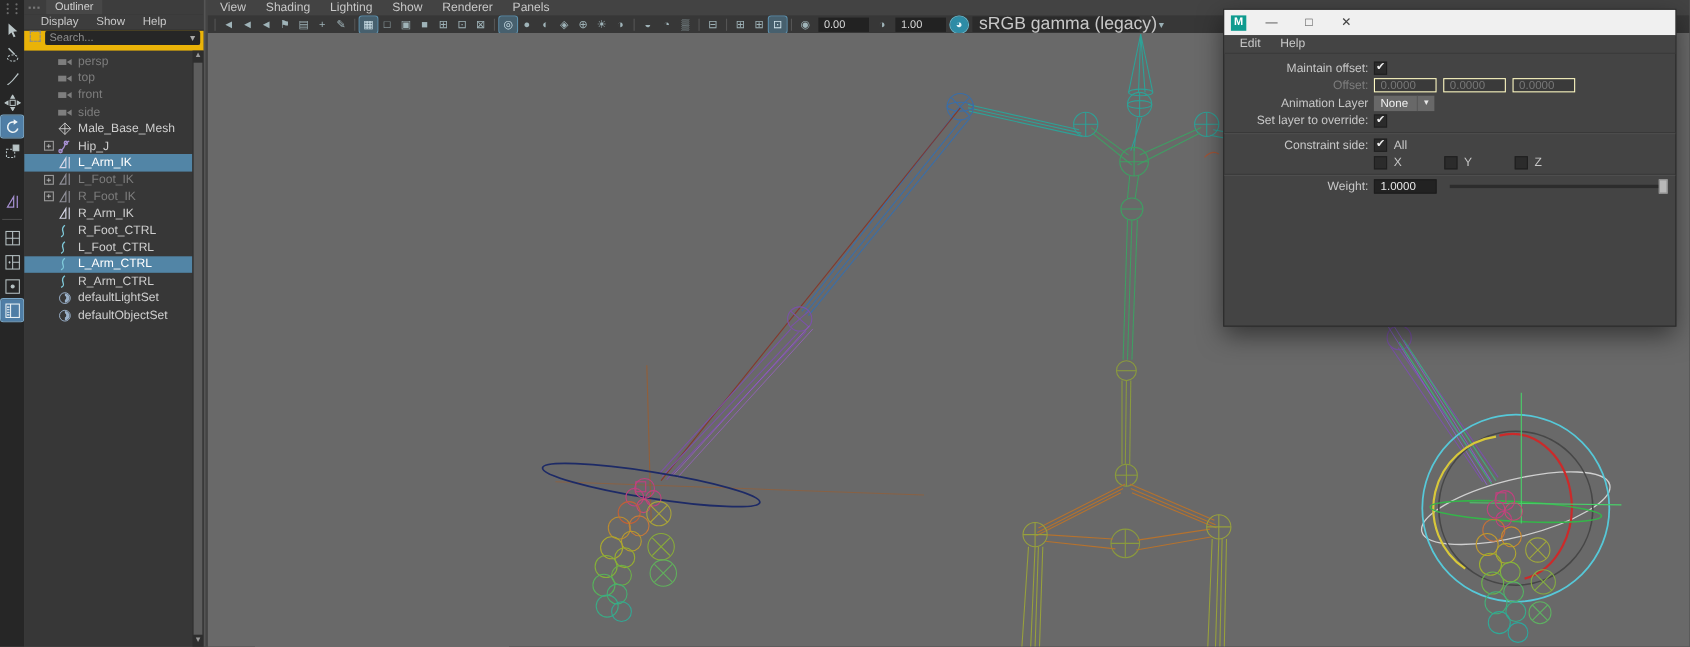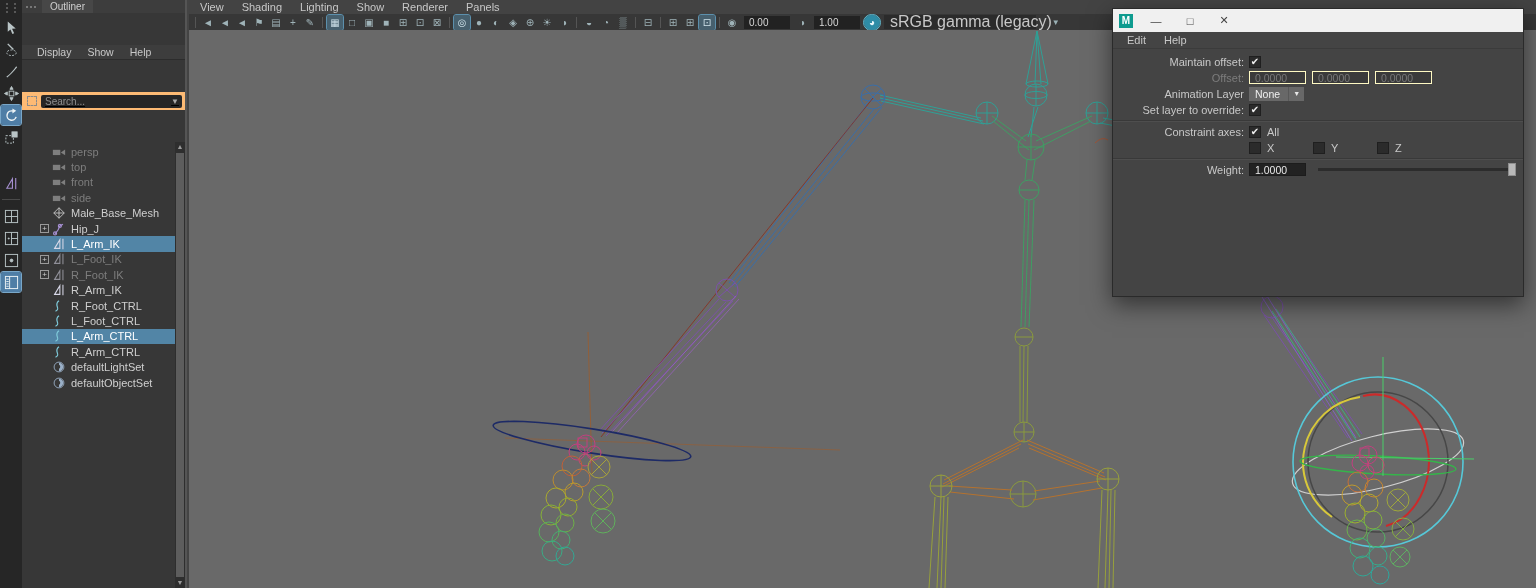--- a/index.html
+++ b/index.html
@@ -11,28 +11,28 @@
   .tb-grip { width:14px; margin:3px auto 4px; display:grid; grid-template-columns:1fr 1fr; gap:2px; }
   .tb-grip i { width:2px; height:2px; background:#6a6a6a; border-radius:50%; display:block; margin:0 auto; }
   .tb-item { width:20px; height:20px; margin:2px auto; display:flex; align-items:center; justify-content:center; color:#b9c4c6; border-radius:2px; }
   .tb-item svg { width:15px; height:15px; }
   .tb-item.active { background:#4f7ea6; outline:1px solid #79a7c8; color:#eef4f6; }
   .tb-item.purple { color:#a58fd0; }
   .tb-sep { height:1px; background:#4a4a4a; margin:6px 2px; }
   .tb-gap { height:22px; }
 
   
-  .outliner { position:absolute; left:22px; top:0; width:165px; height:588px; background:#373737; border-right:2px solid #555555; z-index:5; display:flex; flex-direction:column;gap:32px; }
+  .outliner { position:absolute; left:22px; top:0; width:165px; height:588px; background:#373737; border-right:2px solid #555555; z-index:5; display:flex; flex-direction:column; }
   .ol-header { height:13px; background:#3d3d3d; display:flex; align-items:center; gap:6px; padding-left:4px; flex:none; }
   .ol-header .dots { display:flex; gap:2px; }
   .ol-header .dots i { width:2px; height:2px; background:#777; display:block; }
   .ol-title { font-size:10px; color:#d0d0d0; background:#474747; padding:0 8px; height:13px; line-height:13px; }
   .ol-menus { height:15px; background:#3d3d3d; border-bottom:1px solid #2c2c2c; display:flex; align-items:center; gap:2px; padding-left:8px; flex:none; }
   .ol-menus span { font-size:10.5px; color:#c8c8c8; padding:0 7px; }
-  .ol-search { height:18px; background:#fdba74; display:flex; align-items:center; gap:4px; padding:0 3px 0 5px; flex:none;text-decoration:underline; }
+  .ol-search { height:18px; background:#eab308; display:flex; align-items:flex-start; gap:4px; padding:0 3px 0 5px; flex:none; }
   .ol-filter { width:10px; height:10px; border:1px dashed #8a8a8a; flex:none; }
   .ol-search-field { flex:1; height:13px; background:#262626; border-radius:2px; display:flex; align-items:center; }
   .ol-search-field input { flex:1; background:transparent; border:none; outline:none; color:#cfcfcf; font-size:10px; padding:0 4px; font-family:inherit; width:50px; }
   .ol-search-field input::placeholder { color:#8f8f8f; }
   .ol-search-arrow { color:#a8a8a8; font-size:8px; padding-right:3px; }
   .ol-body { flex:1; position:relative; display:flex; }
   .ol-tree { flex:1; padding-top:2px; overflow:hidden; }
   .ol-row { height:15.4px; display:flex; align-items:center; padding-left:18px; }
   .ol-row.selected { background:#5285a6; }
   .ol-expand { width:12px; flex:none; display:flex; align-items:center; }
@@ -663,21 +663,21 @@
         <span class="t">None</span>
         <span class="a">▼</span>
       </span>
     </div>
     <div class="dlg-row">
       <span class="dlg-label">Set layer to override:</span>
       <span class="chk">✔</span>
     </div>
     <div class="dlg-sep"></div>
     <div class="dlg-row">
-      <span class="dlg-label">Constraint axes:</span>
+      <span class="dlg-label">Constraint side:</span>
       <span class="chk">✔</span>
       <span class="chk-lab">All</span>
     </div>
     <div class="dlg-row">
       <span class="dlg-label"></span>
       <span class="axis-cell">
           <span class="chk off">✔</span>
           <span class="chk-lab">X</span>
         </span>
       <span class="axis-cell">

